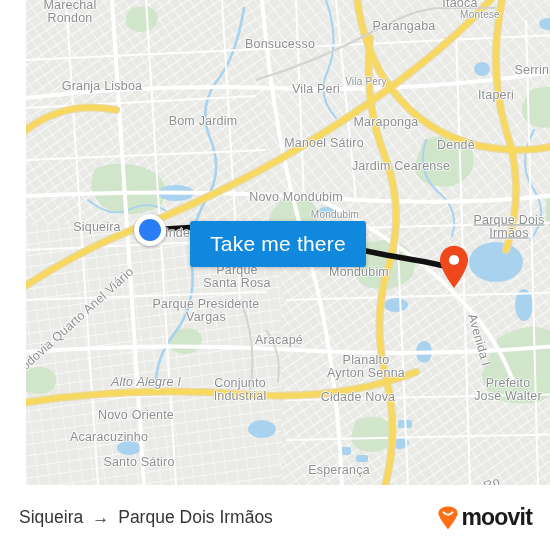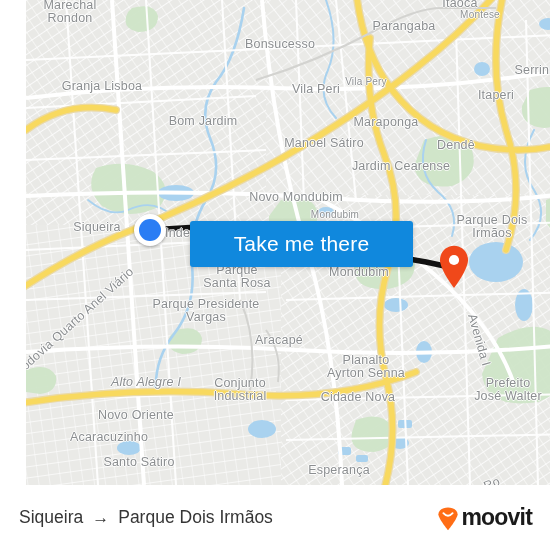--- a/index.html
+++ b/index.html
@@ -79,21 +79,21 @@
   #dest-marker {
     position: absolute;
     left: 412px; top: 245px;
     width: 32px; height: 44px;
   }
 
   
   #take-me-there {
     position: absolute;
     left: 164px; top: 221px;
-    width: 223px; height: 46px;
+    width: 176px; height: 46px;
     background: #1088dd;
     border: none;
     border-radius: 3px;
     color: #ffffff;
     font-family: "Liberation Sans", sans-serif;
     font-size: 21px;
     letter-spacing: .2px;
     cursor: pointer;
     box-shadow: 0 1px 4px rgba(0,0,0,.22);
     padding: 0;
@@ -135,21 +135,21 @@
     font-family: "Liberation Sans", sans-serif;
     white-space: nowrap;
   }
   #route-title .arrow {
     color: #363636;
     font-size: 17px;
     line-height: 1;
   }
   #brand {
     display: flex;
-    align-items: flex-end;
+    align-items: center;
     gap: 2px;
   }
   #brand-wordmark {
     color: #1a1a1a;
     font-family: "Liberation Sans", sans-serif;
     font-size: 23px;
     font-weight: bold;
     letter-spacing: -0.8px;
   }
 </style>
@@ -300,21 +300,21 @@
         <div class="map-label lg" style="left: 290px; top: 89px;">Vila Peri</div>
         <div class="map-label sm" style="left: 340px; top: 82px; text-align: right;">Vila Pery</div>
         <div class="map-label lg" style="left: 470px; top: 95px;">Itaperi</div>
         <div class="map-label lg" style="left: 177px; top: 121px;">Bom Jardim</div>
         <div class="map-label lg" style="left: 360px; top: 122px;">Maraponga</div>
         <div class="map-label lg" style="left: 430px; top: 145px;">Dendê</div>
         <div class="map-label lg" style="left: 298px; top: 143px;">Manoel Sátiro</div>
         <div class="map-label lg" style="left: 375px; top: 166px;">Jardim Cearense</div>
         <div class="map-label lg" style="left: 270px; top: 197px;">Novo Mondubim</div>
         <div class="map-label sm" style="left: 309px; top: 215px;">Mondubim</div>
-        <div class="map-label lg" style="left: 466px; top: 226px;">Parque Dois
+        <div class="map-label lg" style="left: 483px; top: 226px; text-decoration: underline;">Parque Dois
 Irmãos</div>
         <div class="map-label lg" style="left: 71px; top: 227px;">Siqueira</div>
         <div class="map-label lg" style="left: 148px; top: 233px;">nInde</div>
         <div class="map-label lg" style="left: 333px; top: 272px;">Mondubim</div>
         <div class="map-label lg" style="left: 211px; top: 276px;">Parque
 Santa Rosa</div>
         <div class="map-label lg" style="left: 180px; top: 310px;">Parque Presidente
 Vargas</div>
         <div class="map-label lg" style="left: 253px; top: 340px;">Aracapé</div>
         <div class="map-label lg" style="left: 48px; top: 322px; transform: translate(-50%, -50%) rotate(-42deg);">Rodovia Quarto Anel Viário</div>

